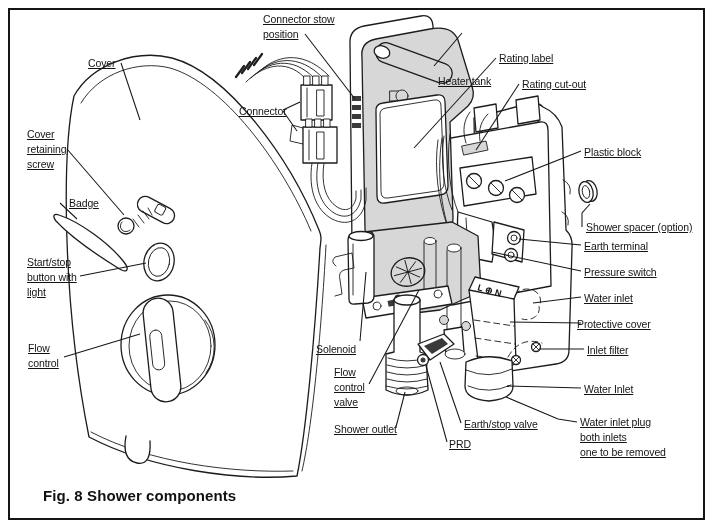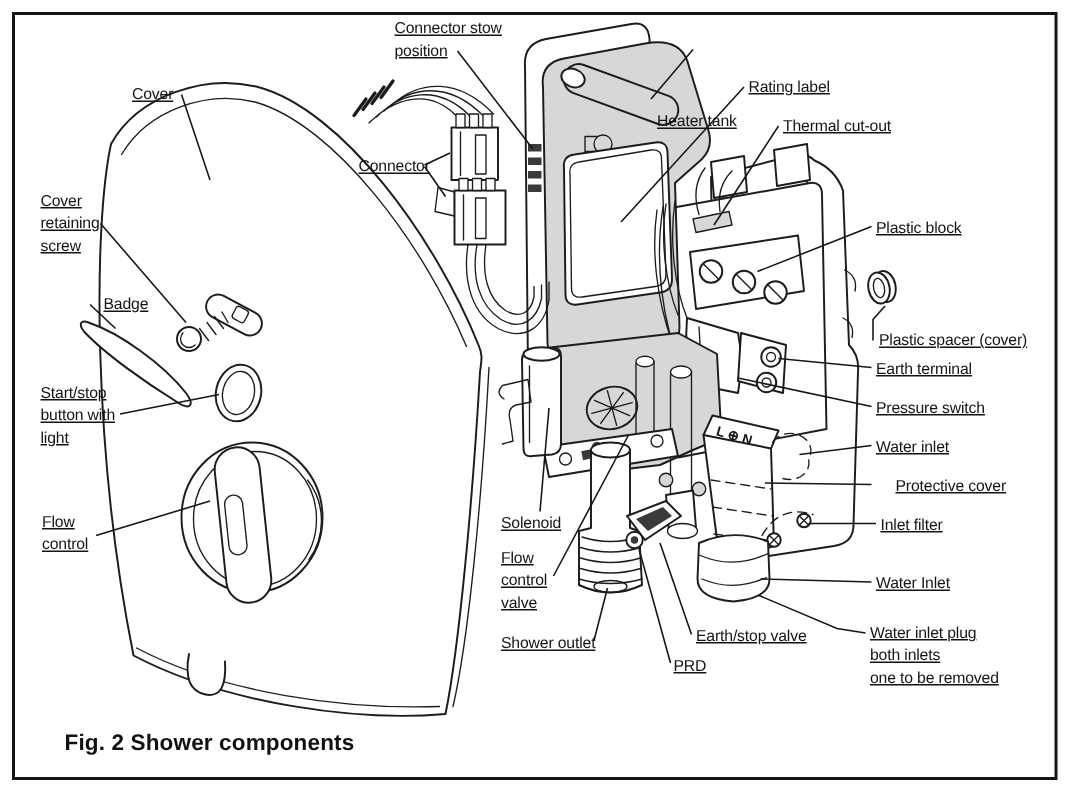--- a/index.html
+++ b/index.html
@@ -256,35 +256,35 @@
       <div class="lbl" style="left: 27px; top: 255px;">Start/stop
 button with
 light</div>
       <div class="lbl" style="left: 28px; top: 341px;">Flow
 control</div>
       <div class="lbl" style="left: 263px; top: 12px;">Connector stow
 position</div>
       <div class="lbl" style="left: 239px; top: 104px;">Connector</div>
       <div class="lbl" style="left: 438px; top: 26px; margin-top: 48px;">Heater tank</div>
       <div class="lbl" style="left: 499px; top: 51px;">Rating label</div>
-      <div class="lbl" style="left: 522px; top: 77px;">Thermal cut-out</div>
+      <div class="lbl" style="left: 522px; top: 77px;">Rating cut-out</div>
       <div class="lbl" style="left: 584px; top: 145px;">Plastic block</div>
-      <div class="lbl" style="left: 586px; top: 220px;">Plastic spacer (cover)</div>
+      <div class="lbl" style="left: 586px; top: 220px;">Shower spacer (option)</div>
       <div class="lbl" style="left: 584px; top: 239px;">Earth terminal</div>
       <div class="lbl" style="left: 584px; top: 265px;">Pressure switch</div>
       <div class="lbl" style="left: 584px; top: 291px;">Water inlet</div>
-      <div class="lbl" style="left: 584px; top: 317px; padding-left: 13px;">Protective cover</div>
+      <div class="lbl" style="left: 564px; top: 317px; padding-left: 13px;">Protective cover</div>
       <div class="lbl" style="left: 587px; top: 343px;">Inlet filter</div>
       <div class="lbl" style="left: 584px; top: 382px;">Water Inlet</div>
       <div class="lbl" style="left: 580px; top: 415px;">Water inlet plug
 both inlets
 one to be removed</div>
-      <div class="lbl" style="left: 334px; top: 342px;">Solenoid</div>
+      <div class="lbl" style="left: 316px; top: 342px;">Solenoid</div>
       <div class="lbl" style="left: 334px; top: 365px;">Flow
 control
 valve</div>
       <div class="lbl" style="left: 334px; top: 422px;">Shower outlet</div>
       <div class="lbl" style="left: 464px; top: 417px;">Earth/stop valve</div>
       <div class="lbl" style="left: 449px; top: 437px;">PRD</div>
     </div>
 
-  <div class="caption">Fig. 2  Shower components</div>
+  <div class="caption">Fig. 8  Shower components</div>
 </div>
 
 </body></html>

